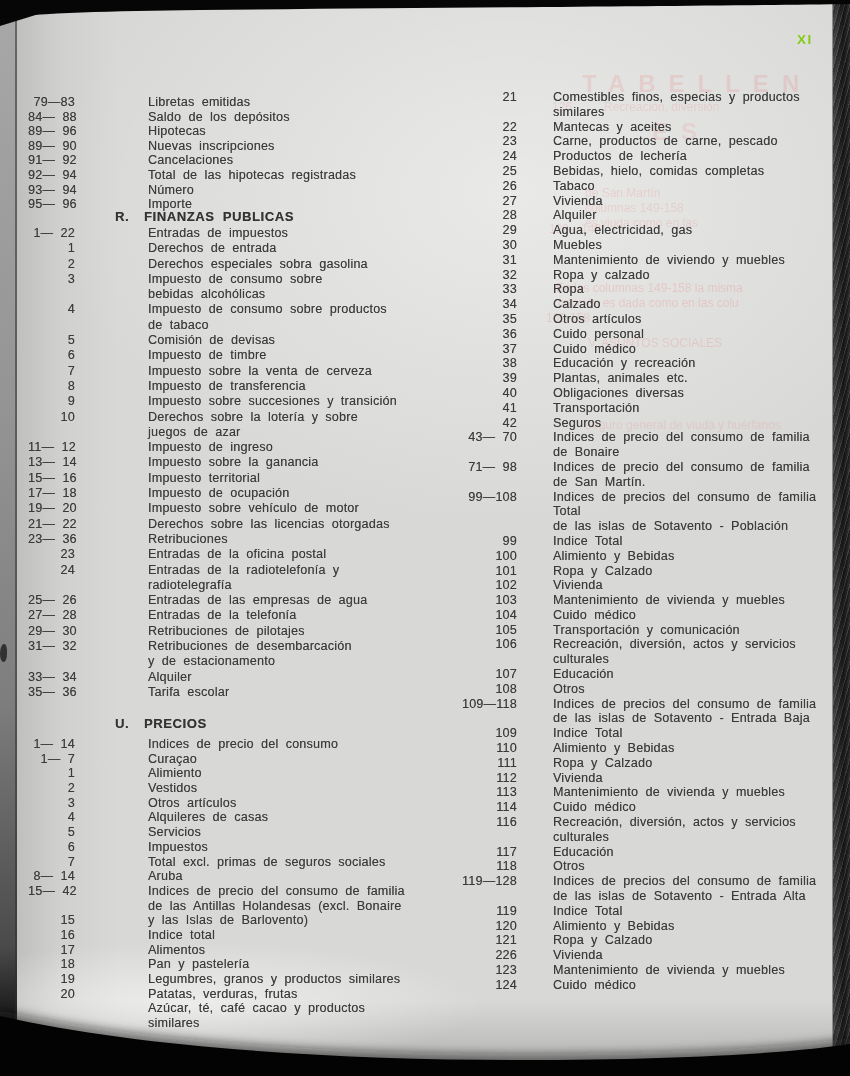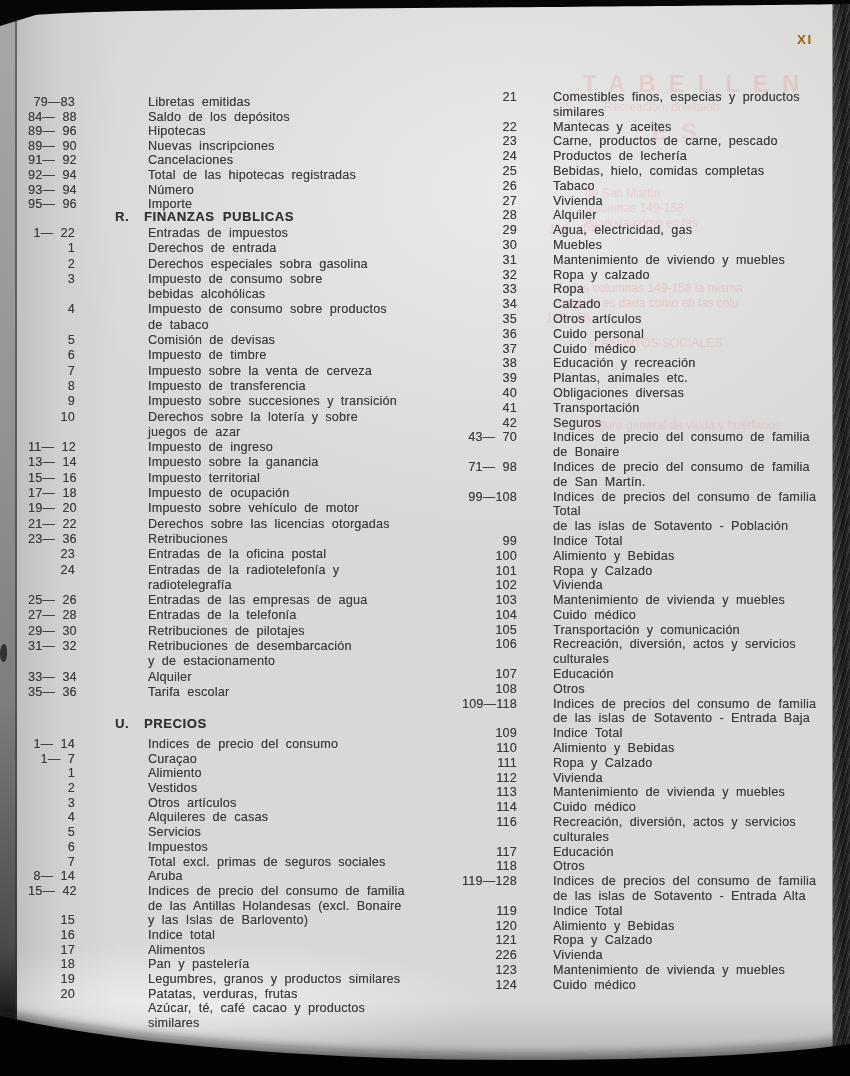--- a/index.html
+++ b/index.html
@@ -28,21 +28,21 @@
             letter-spacing:0.6px;word-spacing:4px;color:#333;white-space:nowrap;
             text-shadow:0.2px 0.2px 0.4px rgba(50,50,50,0.6);}
   #sec-r{top:209px;}
   #sec-u{top:716px;}
   .sec-head .letter{display:inline-block;width:29px;}
   .col-right{position:absolute;left:445px;top:90px;width:400px;}
   .col-right .row{height:14.8px;line-height:14.8px;}
   .col-right .row .num{width:72px;}
   .col-right .row .txt{margin-left:36px;}
   .pagenum{position:absolute;left:797px;top:32px;font-size:13.5px;font-weight:700;
-           letter-spacing:1.5px;color:#a16207;}
+           letter-spacing:1.5px;color:#84cc16;}
   
   .ghosts{position:absolute;inset:0;color:#ef4444;}
   .ghost{position:absolute;white-space:nowrap;font-size:12px;opacity:0.14;filter:blur(0.5px);}
   .ghost:nth-of-type(1){left:582px;top:70px;font-size:24px;font-weight:700;letter-spacing:13px;opacity:0.12;}
   .ghost:nth-of-type(2){left:552px;top:100px;opacity:0.12;}
   .ghost:nth-of-type(3){left:604px;top:100px;opacity:0.12;}
   .ghost:nth-of-type(4){left:652px;top:118px;font-size:24px;font-weight:700;letter-spacing:13px;opacity:0.10;}
   .ghost:nth-of-type(5){left:585px;top:186px;opacity:0.13;}
   .ghost:nth-of-type(6){left:585px;top:201px;opacity:0.13;}
   .ghost:nth-of-type(7){left:585px;top:216px;opacity:0.13;}

